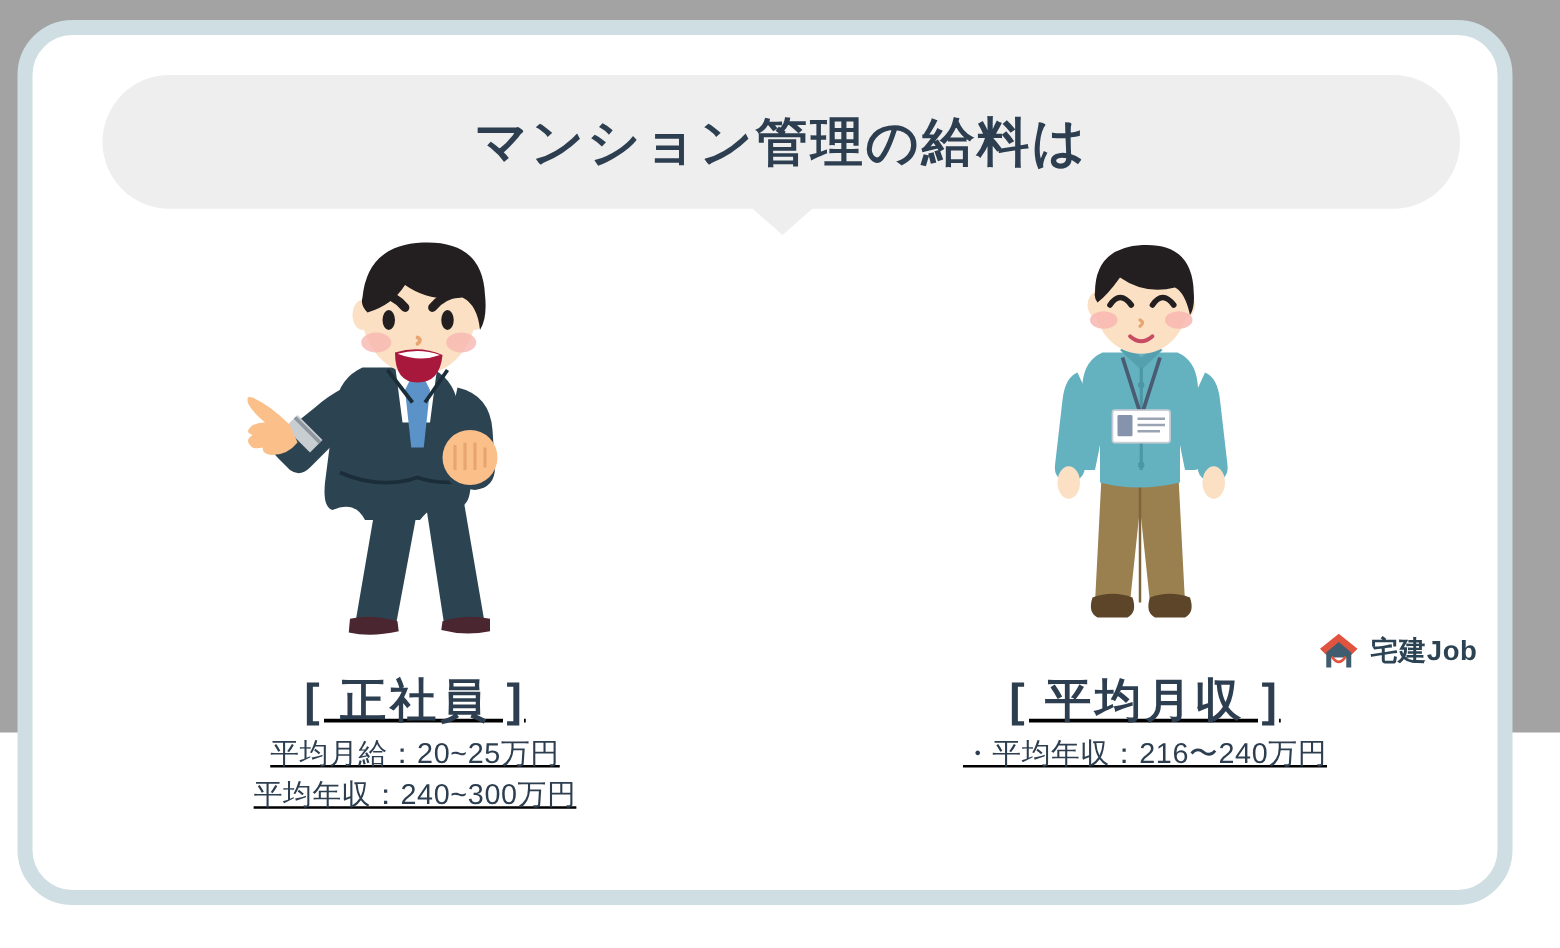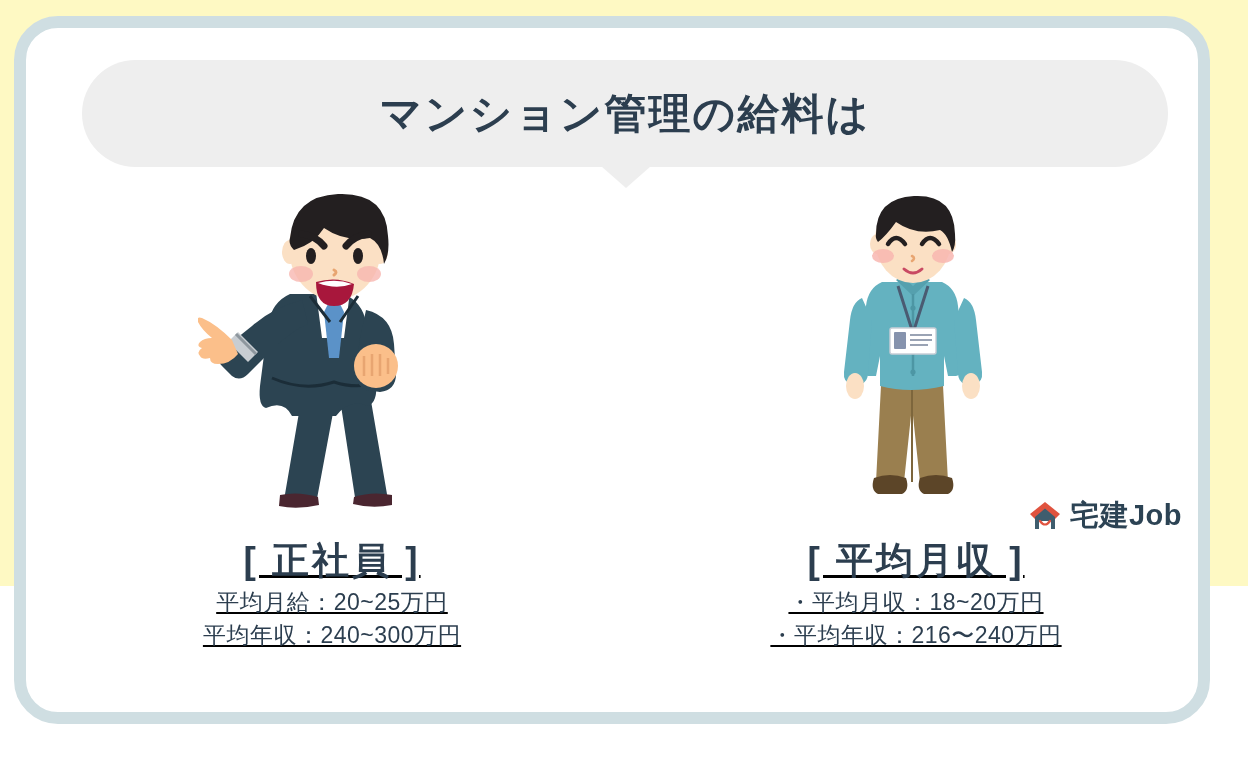--- a/index.html
+++ b/index.html
@@ -12,21 +12,21 @@
     width: 1248px;
     height: 758px;
     font-family: "Liberation Sans", "DejaVu Sans", sans-serif;
     overflow: hidden;
   }
 
   .canvas {
     position: relative;
     width: 1248px;
     height: 586px;
-    background: #fef9c3;
+    background: #a3a3a3;
   }
 
   
   .frame {
     position: absolute;
     left: 14px;
     top: 16px;
     width: 1196px;
     height: 708px;
     border: 12px solid #cfdee2;
@@ -109,21 +109,21 @@
   
   .logo {
     position: absolute;
     right: 66px;
     bottom: 50px;
     display: flex;
     align-items: center;
     gap: 9px;
   }
   .logo-text {
-    font-size: 29px;
+    font-size: 22px;
     font-weight: 700;
     color: #2c4354;
     letter-spacing: 0.5px;
   }
 </style>
 </head>
 <body>
 
 <div class="canvas">
 
@@ -239,21 +239,20 @@
           <ellipse cx="57" cy="66" rx="11" ry="7" fill="#f8b6b0" opacity="0.85"></ellipse>
           <ellipse cx="117" cy="66" rx="11" ry="7" fill="#f8b6b0" opacity="0.85"></ellipse>
 
           <path d="M86 66 q4 2 0 5" stroke="#e8a571" stroke-width="2.6" fill="none" stroke-linecap="round"></path>
 
           <path d="M78 79 q9 8 18 0" stroke="#c94a63" stroke-width="3" fill="none" stroke-linecap="round"></path>
         </svg>
       </div>
       <div class="col-title">[ 平均月収 ]</div>
       <div class="col-lines">
-        <div>・平均月収：18~20万円</div>
         <div>・平均年収：216〜240万円</div>
       </div>
     </div>
 
   </div>
 
   <div class="logo">
     <svg width="32" height="30" viewBox="0 0 32 30">
       <path d="M16 1 L31 13 L26 18 L16 9.5 L6 18 L1 13 Z" fill="#e0533f"></path>
       <path d="M6 16 L6 28 L10 28 L10 20 L22 20 L22 28 L26 28 L26 16 L16 7.5 Z" fill="#3f5d6e"></path>

